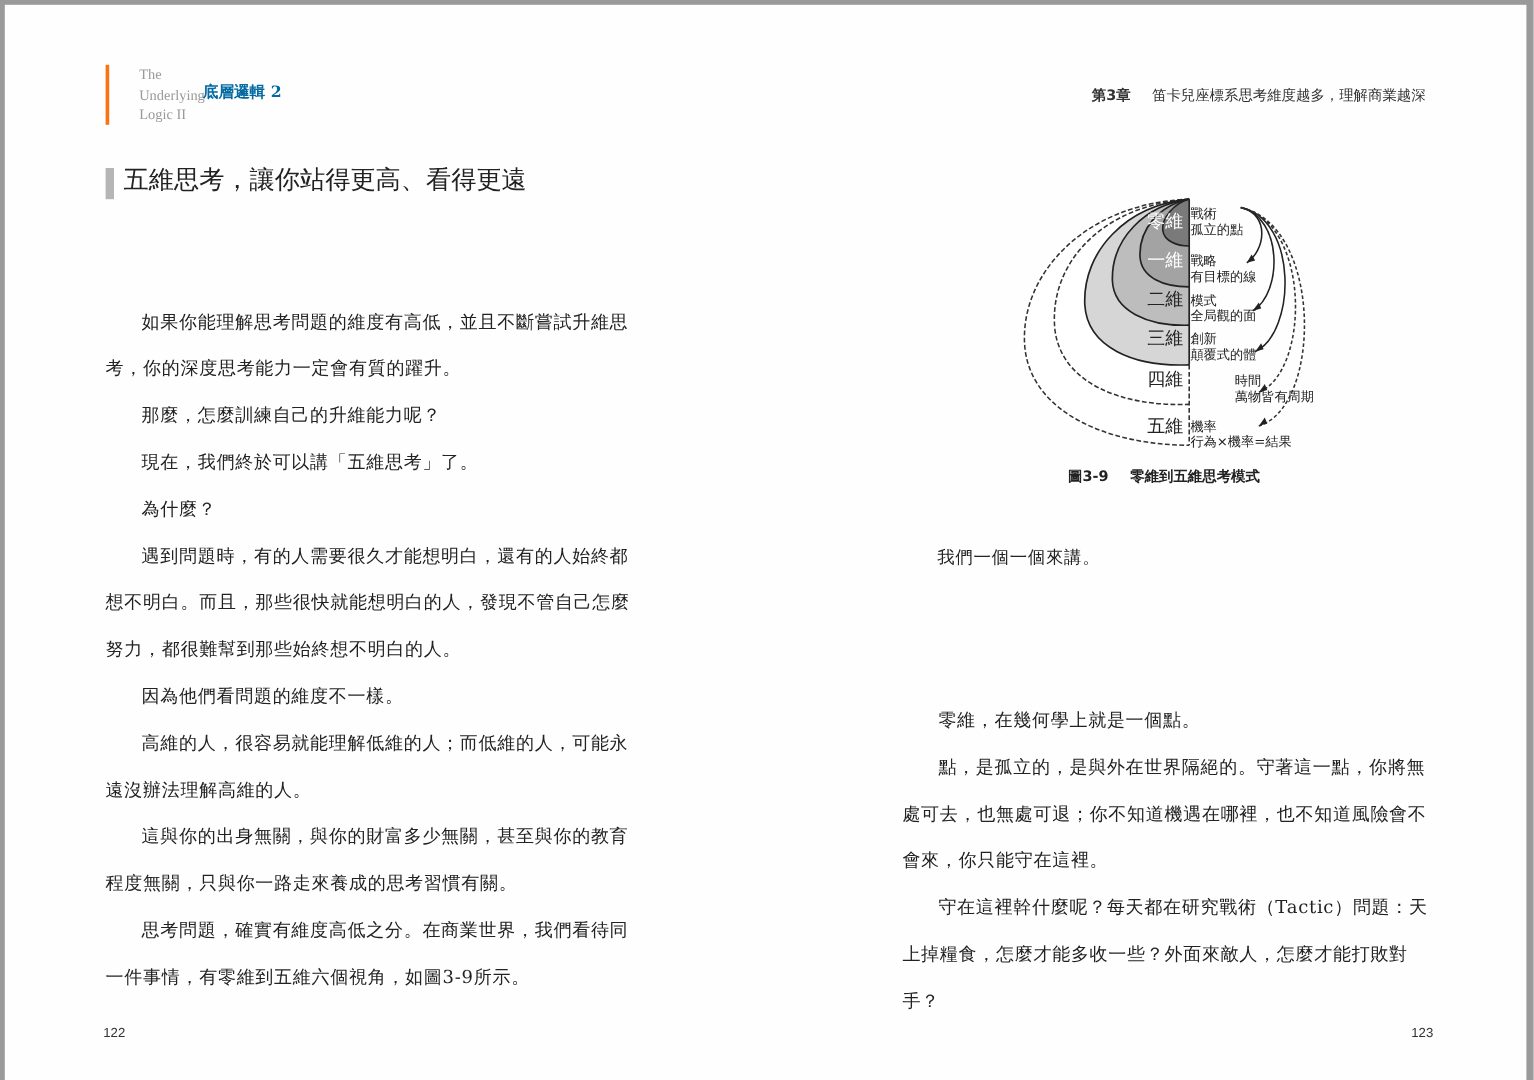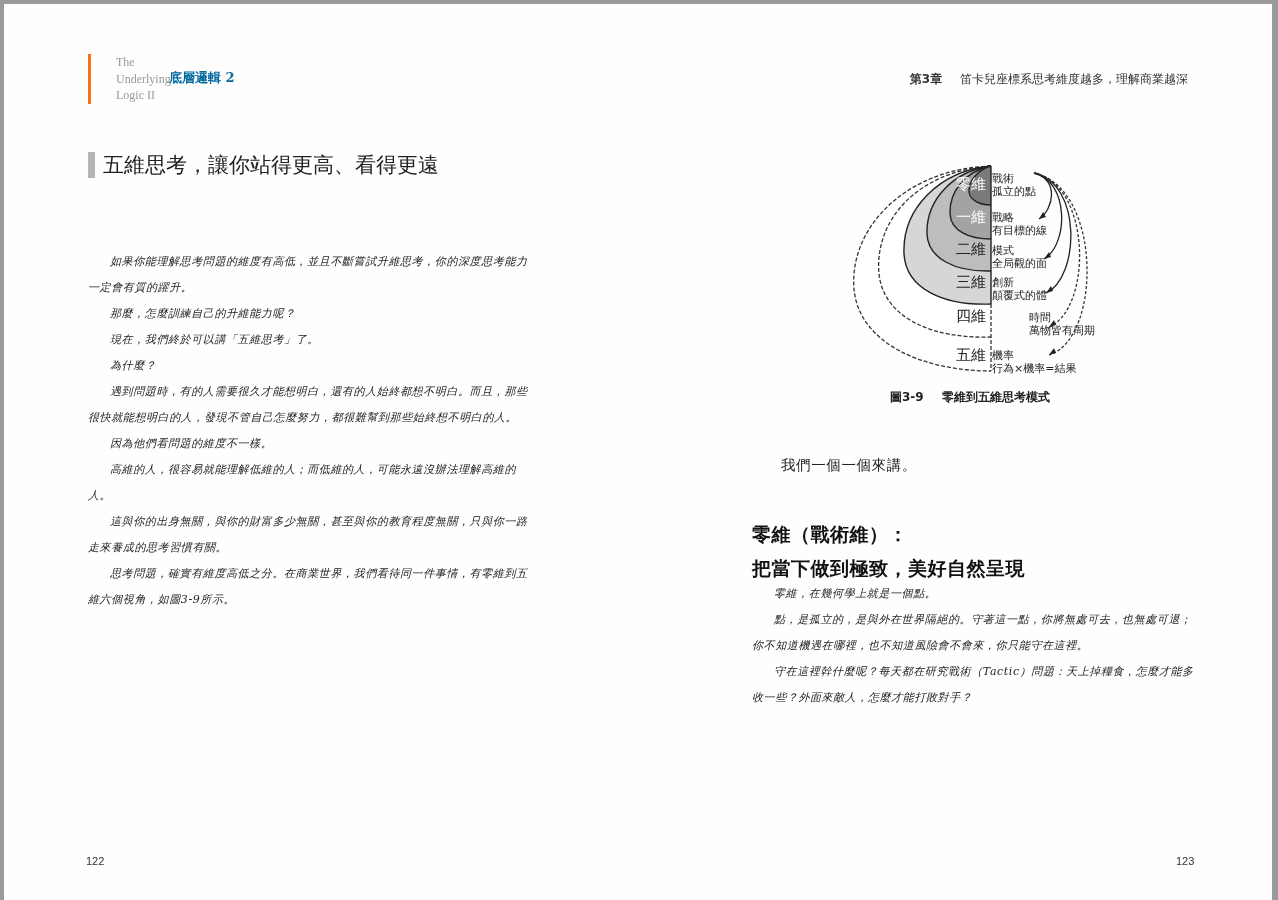--- a/index.html
+++ b/index.html
@@ -22,26 +22,26 @@
     position: absolute; left: 78px; top: 16px; white-space: nowrap;
     color: #0369a1; font-weight: bold; font-size: 13px;
     font-family: "DejaVu Serif", serif;
   }
   .header-right {
     position: absolute; right: 84px; top: 67px; font-size: 12px; color: #333;
     font-family: "DejaVu Sans", sans-serif; white-space: nowrap;
   }
   .header-right .chap { font-weight: bold; margin-right: 14px; }
   .section-title {
-    position: absolute; left: 84px; top: 148px; height: 26px;
+    position: absolute; left: 84px; top: 136px; height: 26px;
     border-left: 7px solid #b5b5b5; padding-left: 8px;
-    font-family: Liberation Serif, serif; font-size: 21px; line-height: 26px;
+    font-family: Liberation Mono, monospace; font-size: 21px; line-height: 26px;
     color: #222; white-space: nowrap; text-align: right;
   }
-  .col { position: absolute; font-size: 11px; line-height: 26px; letter-spacing: 0.6px; font-style: italic; }
+  .col { position: absolute; font-size: 15px; line-height: 39px; letter-spacing: 0.6px; }
   .col-left { left: 84px; top: 245px; width: 450px; }
   .col p { margin: 0; text-indent: 2em; }
   .figure {
     position: absolute; left: 840px; top: 155px; width: 260px; height: 220px;
   }
   .figure svg { position: absolute; left: 0; top: 0; }
   .dim-label {
     position: absolute; font-family: "DejaVu Sans", sans-serif; font-size: 15px;
     line-height: 13px; white-space: nowrap; text-align: right; width: 40px;
   }
@@ -170,24 +170,20 @@
     </div>
   </div>
 
   <div class="fig-caption">
     <span class="num">圖3-9</span>
     <span>零維到五維思考模式</span>
   </div>
 
   <p class="col-right-intro">我們一個一個來講。</p>
 
-  <div class="sub-heading">
-    <div>零維（戰術維）：</div>
-    <div>把當下做到極致，美好自然呈現</div>
-  </div>
 
   <div class="col col-right">
     <p>零維，在幾何學上就是一個點。</p>
     <p>點，是孤立的，是與外在世界隔絕的。守著這一點，你將無處可去，也無處可退；你不知道機遇在哪裡，也不知道風險會不會來，你只能守在這裡。</p>
     <p>守在這裡幹什麼呢？每天都在研究戰術（Tactic）問題：天上掉糧食，怎麼才能多收一些？外面來敵人，怎麼才能打敗對手？</p>
   </div>
 
   <div class="page-num" style="left:1172px;">123</div>
 </div>
 

